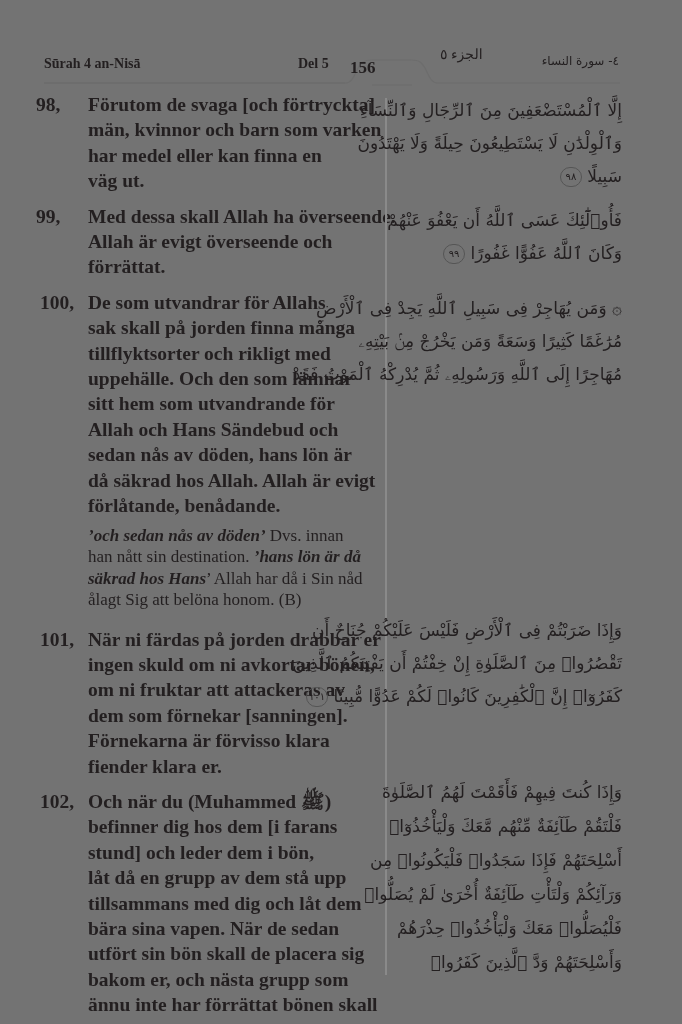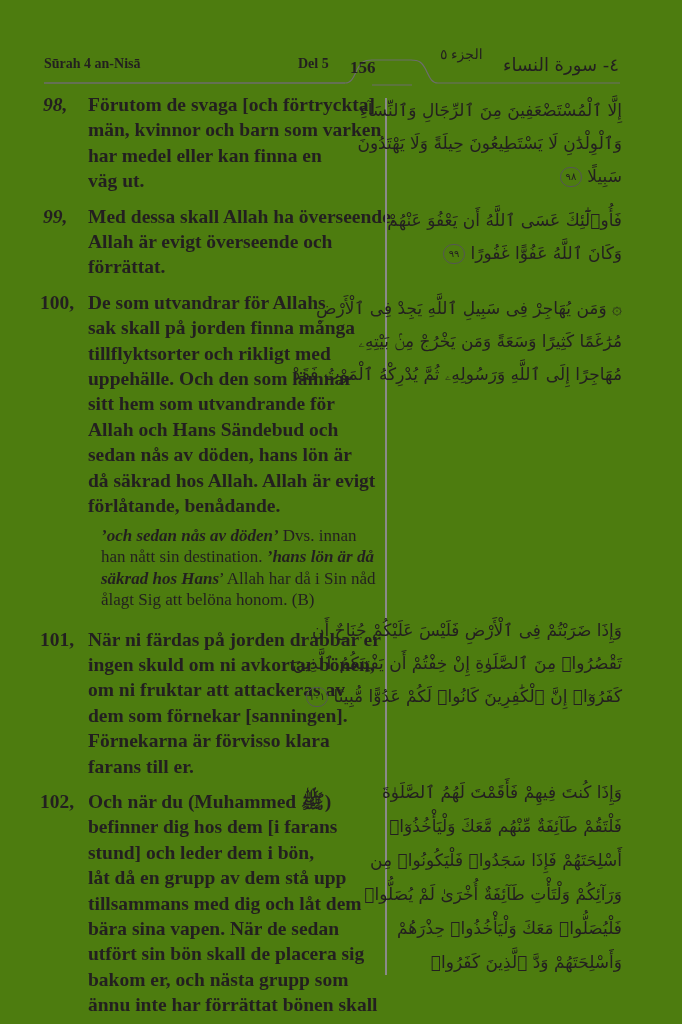--- a/index.html
+++ b/index.html
@@ -12,21 +12,21 @@
       height: 1024px;
       position: relative;
       overflow: hidden;
       color: #231f20;
       font-family: "DejaVu Serif", "Liberation Serif", serif;
     }
     .page {
       position: absolute;
       left: 0; top: 0;
       width: 682px; height: 1024px;
-      background: #4d7c0f;
+      background: #737373;
     }
     .hdr-left {
       position: absolute;
       left: 58px; top: 56px;
       font-family: "Liberation Serif", serif;
       font-weight: bold;
       font-size: 14px;
       color: #231f20;
     }
     .hdr-part {
@@ -50,21 +50,21 @@
       left: 440px; top: 46px;
       font-family: Liberation Serif, serif;
       font-size: 14px;
       direction: rtl;
       text-align: right;
     }
     .hdr-surah-ar {
       position: absolute;
       right: 63px; top: 54px;
       font-family: "DejaVu Sans", sans-serif;
-      font-size: 18px;
+      font-size: 12px;
       direction: rtl;
       text-align: center;
     }
     .hdr-rule {
       position: absolute;
       left: 0; top: 0;
     }
 
     
     .col-left {
@@ -93,33 +93,33 @@
       line-height: 25.4px;
       color: #231f20;
       margin-bottom: 10px;
     }
     .verse .vnum {
       position: absolute;
       left: 8px; top: 0;
       width: 54px;
       text-align: left;
     }
-    .verse-98 .vnum, .verse-99 .vnum { left: 11px; font-style: italic; }
+    .verse-98 .vnum, .verse-99 .vnum { left: 4px; }
     .verse .vline { display: block; white-space: nowrap; }
 
     .note {
       padding-left: 56px;
       font-family: "Liberation Serif", serif;
       font-size: 17px;
       line-height: 21.5px;
       margin-top: -4px;
       margin-bottom: 16px;
       color: #231f20;
     }
-    .note .nline { display: block; white-space: nowrap; margin-left: 13px; }
+    .note .nline { display: block; white-space: nowrap; }
     .note .em { font-weight: bold; font-style: italic; }
 
     .ar-block {
       direction: rtl;
       text-align: right;
       font-family: "DejaVu Sans", sans-serif;
       font-size: 17px;
       line-height: 33px;
       color: #231f20;
     }
@@ -200,21 +200,21 @@
       </span>
     </div>
 
     <div class="verse verse-101">
       <span class="vnum">101,</span>
       <span class="vline">När ni färdas på jorden drabbar er</span>
       <span class="vline">ingen skuld om ni avkortar bönen,</span>
       <span class="vline">om ni fruktar att attackeras av</span>
       <span class="vline">dem som förnekar [sanningen].</span>
       <span class="vline">Förnekarna är förvisso klara</span>
-      <span class="vline">farans till er.</span>
+      <span class="vline">fiender klara er.</span>
     </div>
 
     <div class="verse verse-102">
       <span class="vnum">102,</span>
       <span class="vline">Och när du (Muhammed ﷺ)</span>
       <span class="vline">befinner dig hos dem [i farans</span>
       <span class="vline">stund] och leder dem i bön,</span>
       <span class="vline">låt då en grupp av dem stå upp</span>
       <span class="vline">tillsammans med dig och låt dem</span>
       <span class="vline">bära sina vapen. När de sedan</span>

